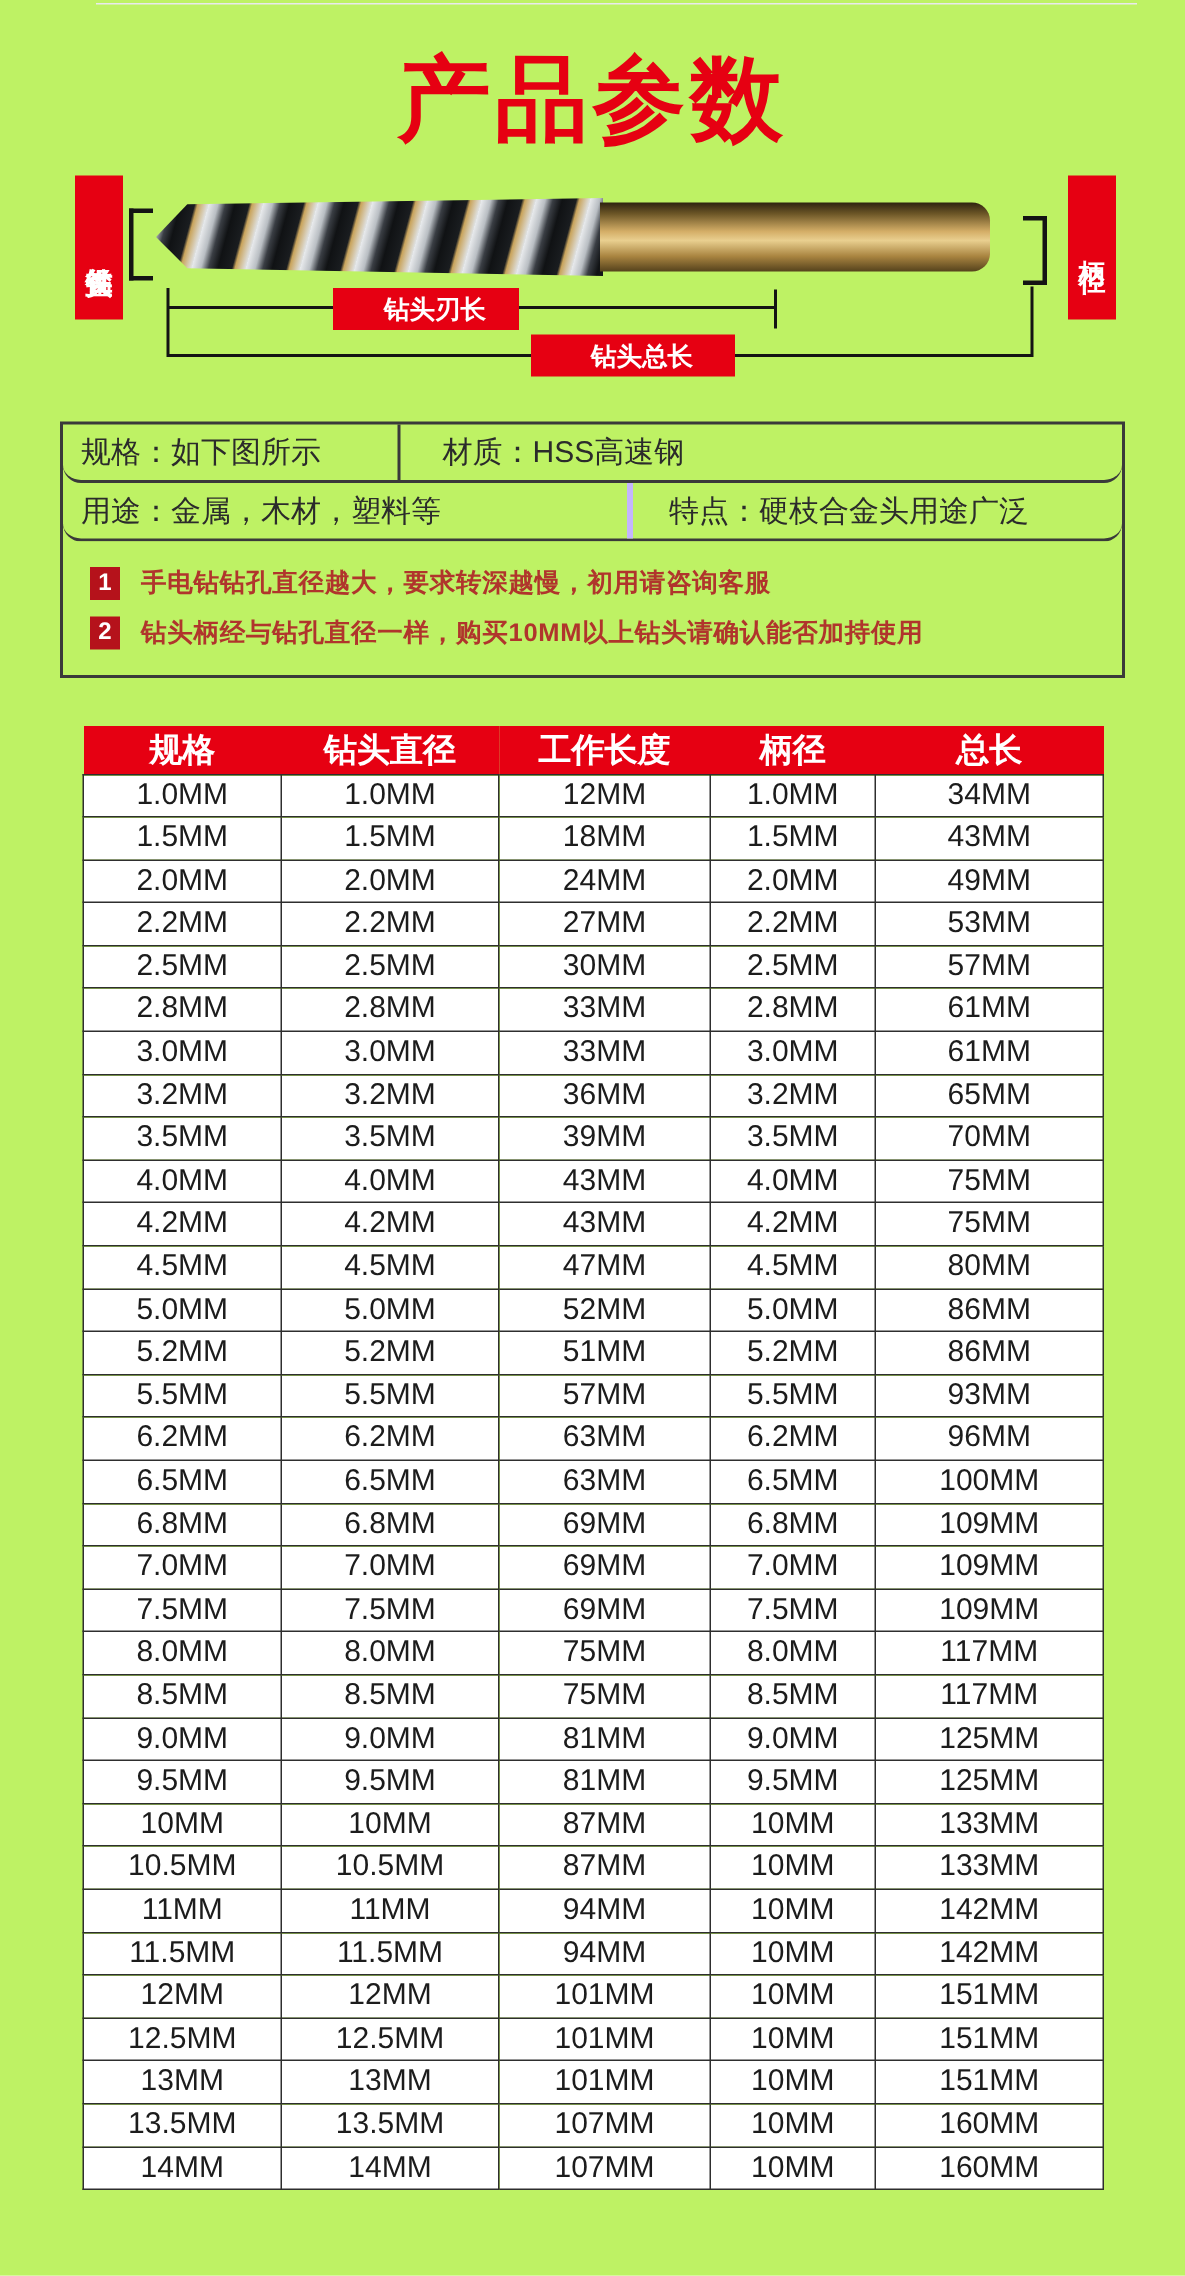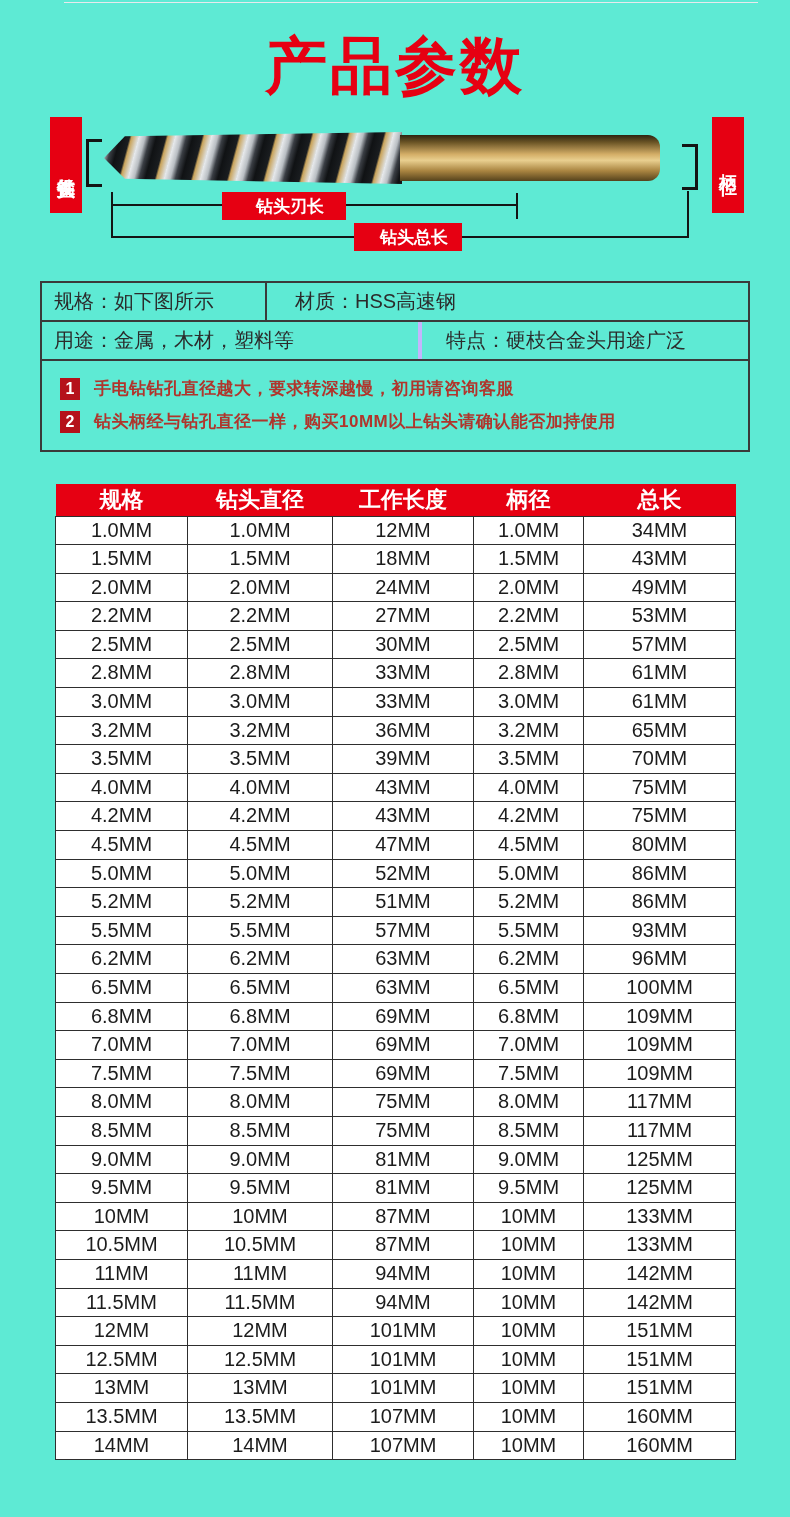--- a/index.html
+++ b/index.html
@@ -4,21 +4,21 @@
 <style>
   :root{
     --red:#e60012;
     --note-red:#b5121b;
     --note-text:#b0352c;
     --ink:#1c1c1c;
     --line:#2e2e2e;
   }
   *{margin:0;padding:0;box-sizing:border-box;}
   body{background:#fff;font-family:"Liberation Sans","DejaVu Sans",sans-serif;}
-  .page{position:relative;width:790px;height:1517px;background:#5eead4;overflow:hidden;}
+  .page{position:relative;width:790px;height:1517px;background:#bef264;overflow:hidden;}
 
   .top-remnant{position:absolute;top:2px;left:64px;width:694px;height:1px;background:#e9e9ed;}
 
   .page-title{position:absolute;top:24px;left:0;width:100%;text-align:center;
     color:var(--red);font-size:62px;font-weight:900;letter-spacing:3px;}
 
   
   .diagram{position:absolute;left:0;top:110px;width:790px;height:160px;}
   .v-label{position:absolute;background:var(--red);color:#fff;
     writing-mode:vertical-rl;text-orientation:upright;display:flex;
@@ -47,26 +47,26 @@
   .dim.v{border-left:2px solid #141414;width:0;}
   .dim-blade-line{left:112px;top:94px;width:404px;}
   .dim-blade-tick{left:516px;top:83px;height:26px;}
   .dim-left-v{left:111px;top:82px;height:46px;}
   .dim-total-line{left:112px;top:126px;width:576px;}
   .dim-total-tick{left:687px;top:81px;height:47px;}
 
   .dim-label{position:absolute;background:var(--red);color:#fff;font-size:17px;
     font-weight:700;display:flex;align-items:center;justify-content:center;z-index:2;padding-left:12px;}
   .dim-label.blade{left:222px;top:82px;width:124px;height:28px;}
-  .dim-label.total{left:354px;top:113px;width:108px;height:28px;}
+  .dim-label.total{left:354px;top:113px;width:136px;height:28px;}
 
   
   .spec-box{position:absolute;left:40px;top:281px;width:710px;height:171px;
     border:2px solid #3a3a3a;color:#2b2b2b;}
-  .spec-row{display:flex;border-bottom:2px solid #3a3a3a;height:39px;}
+  .spec-row{display:flex;border-bottom:2px solid #3a3a3a;height:39px;border-radius:12px;}
   .spec-cell{display:flex;align-items:center;padding-left:12px;font-size:20px;}
   .spec-row.r1 .spec-cell:first-child{width:225px;border-right:2px solid #3a3a3a;}
   .spec-row.r1 .spec-cell:last-child{flex:1;padding-left:28px;}
   .spec-row.r2 .spec-cell:first-child{width:380px;border-right:4px solid #c4b5fd;}
   .spec-row.r2 .spec-cell:last-child{flex:1;padding-left:24px;}
   .notes{padding:16px 0 0 18px;}
   .note-line{display:flex;align-items:center;margin-bottom:10px;}
   .note-num{width:20px;height:22px;background:var(--note-red);color:#fff;
     font-size:16px;font-weight:700;display:flex;align-items:center;justify-content:center;
     margin-right:14px;flex:0 0 auto;}

